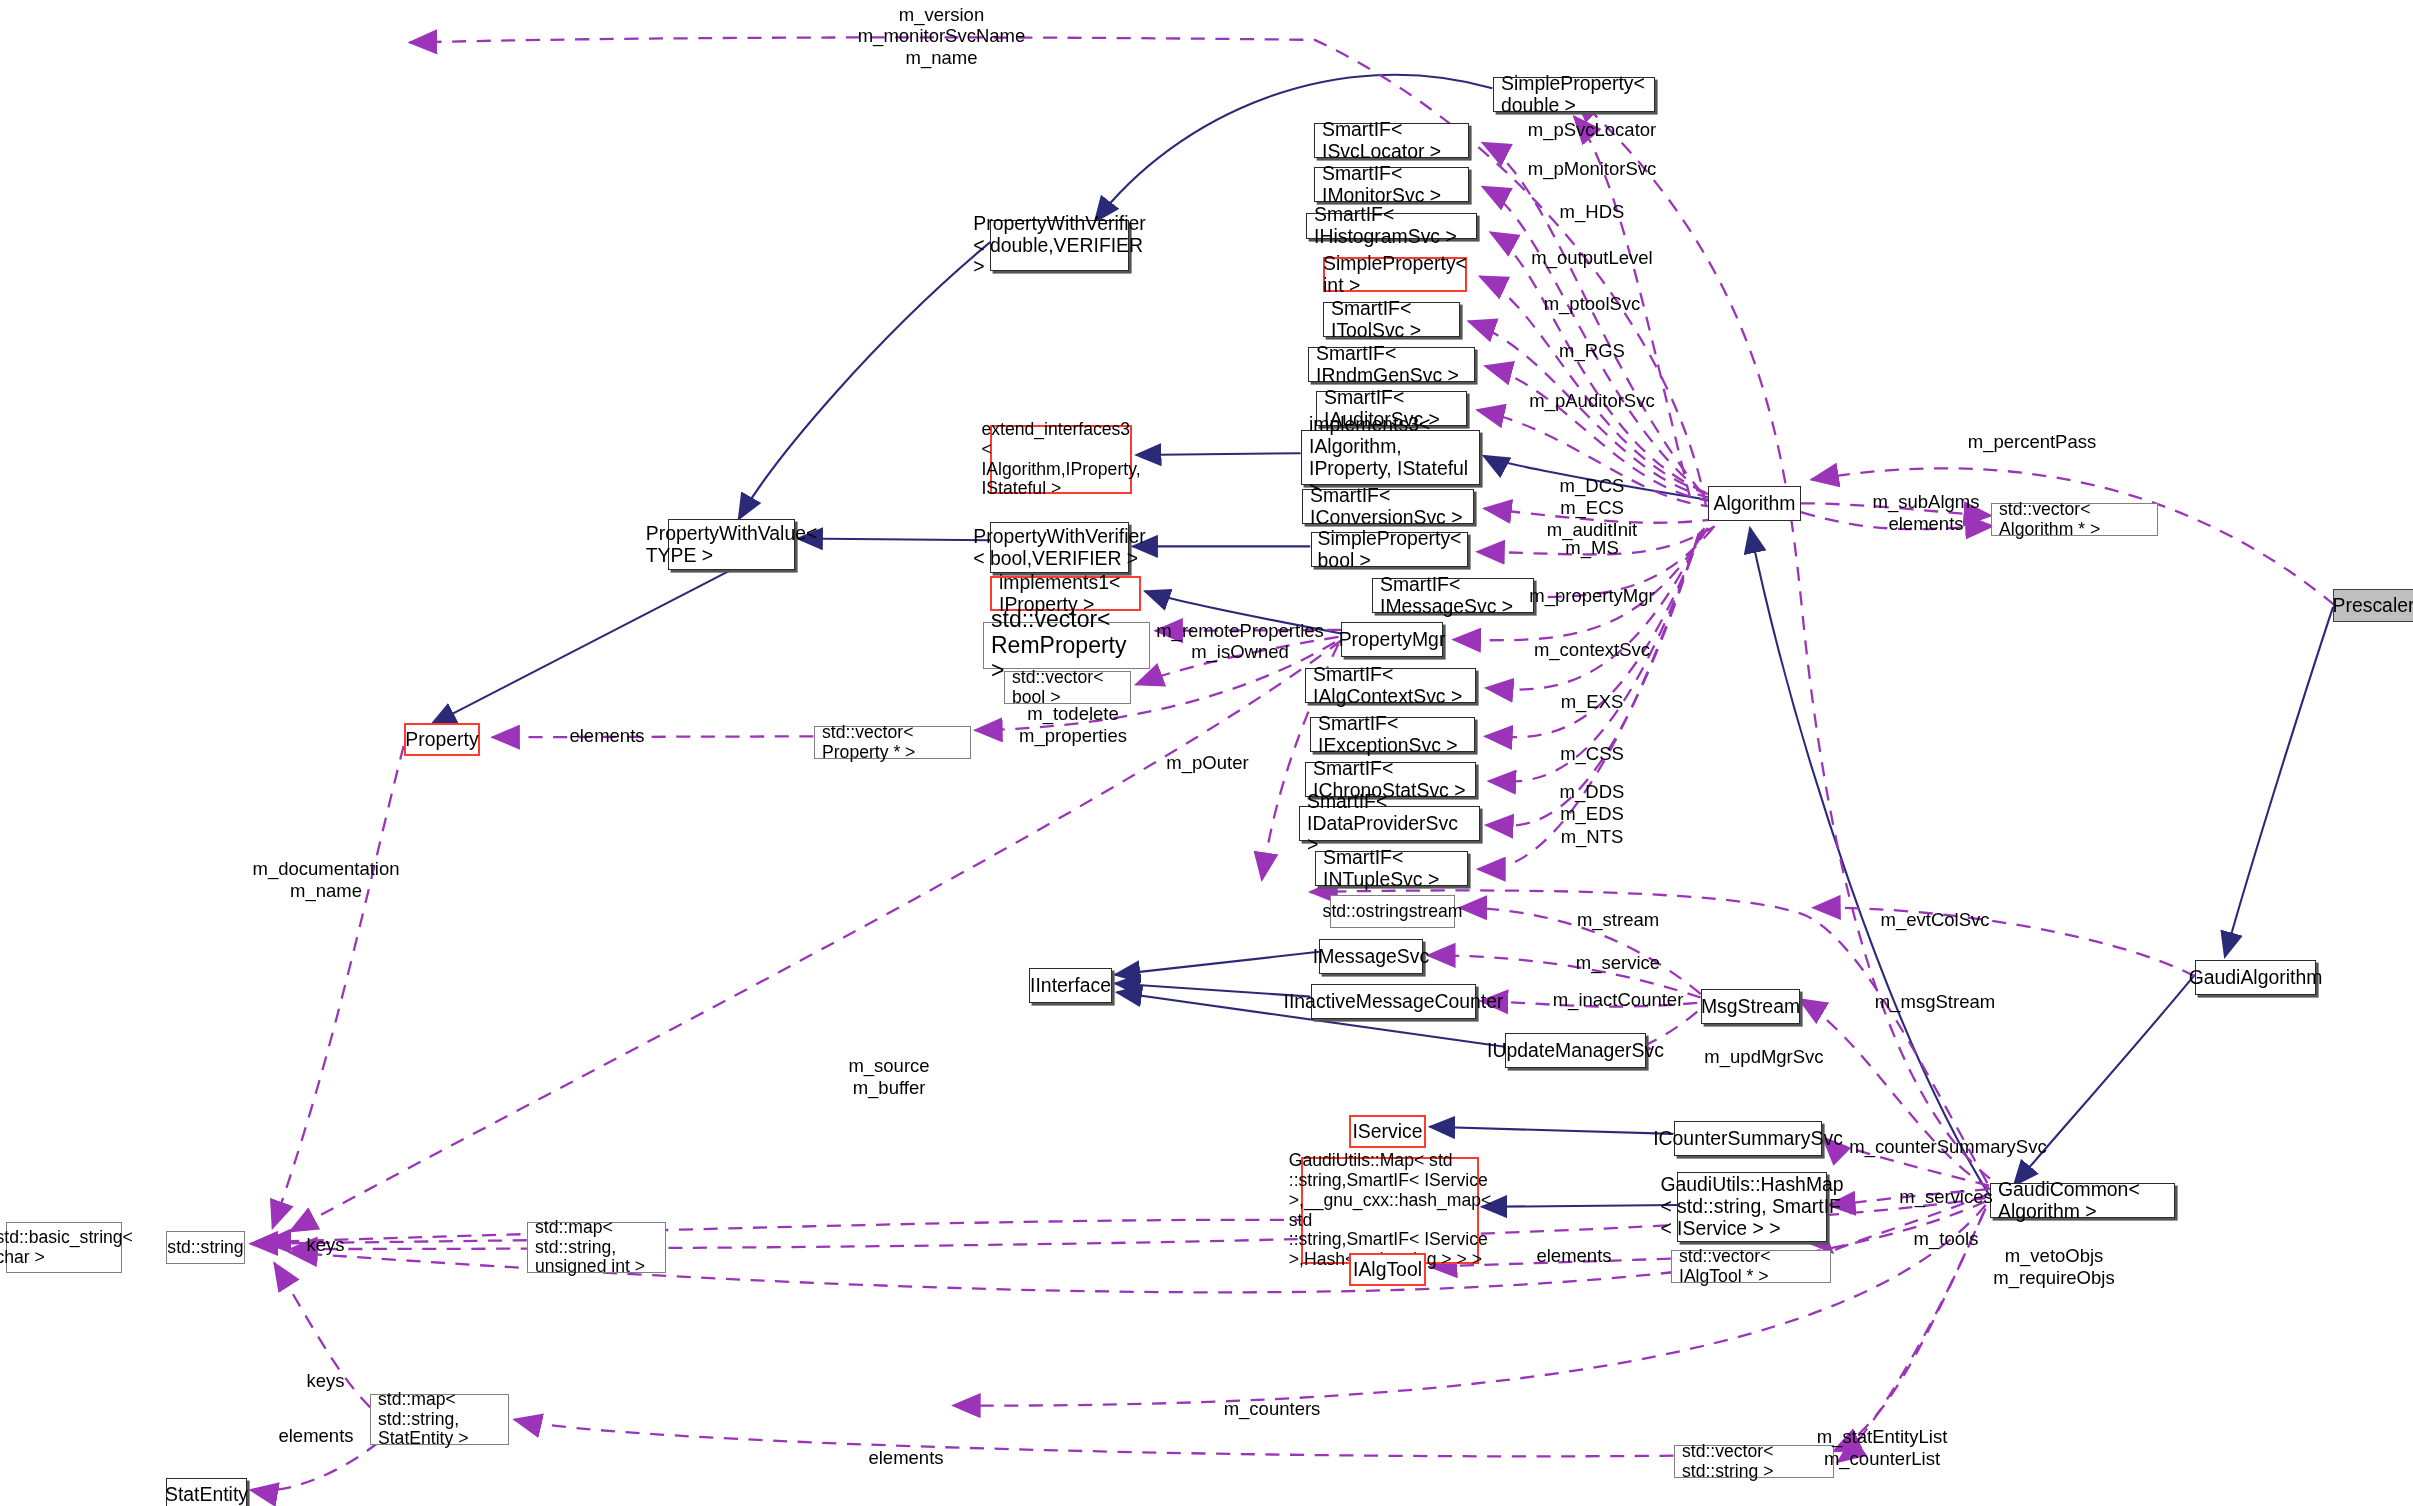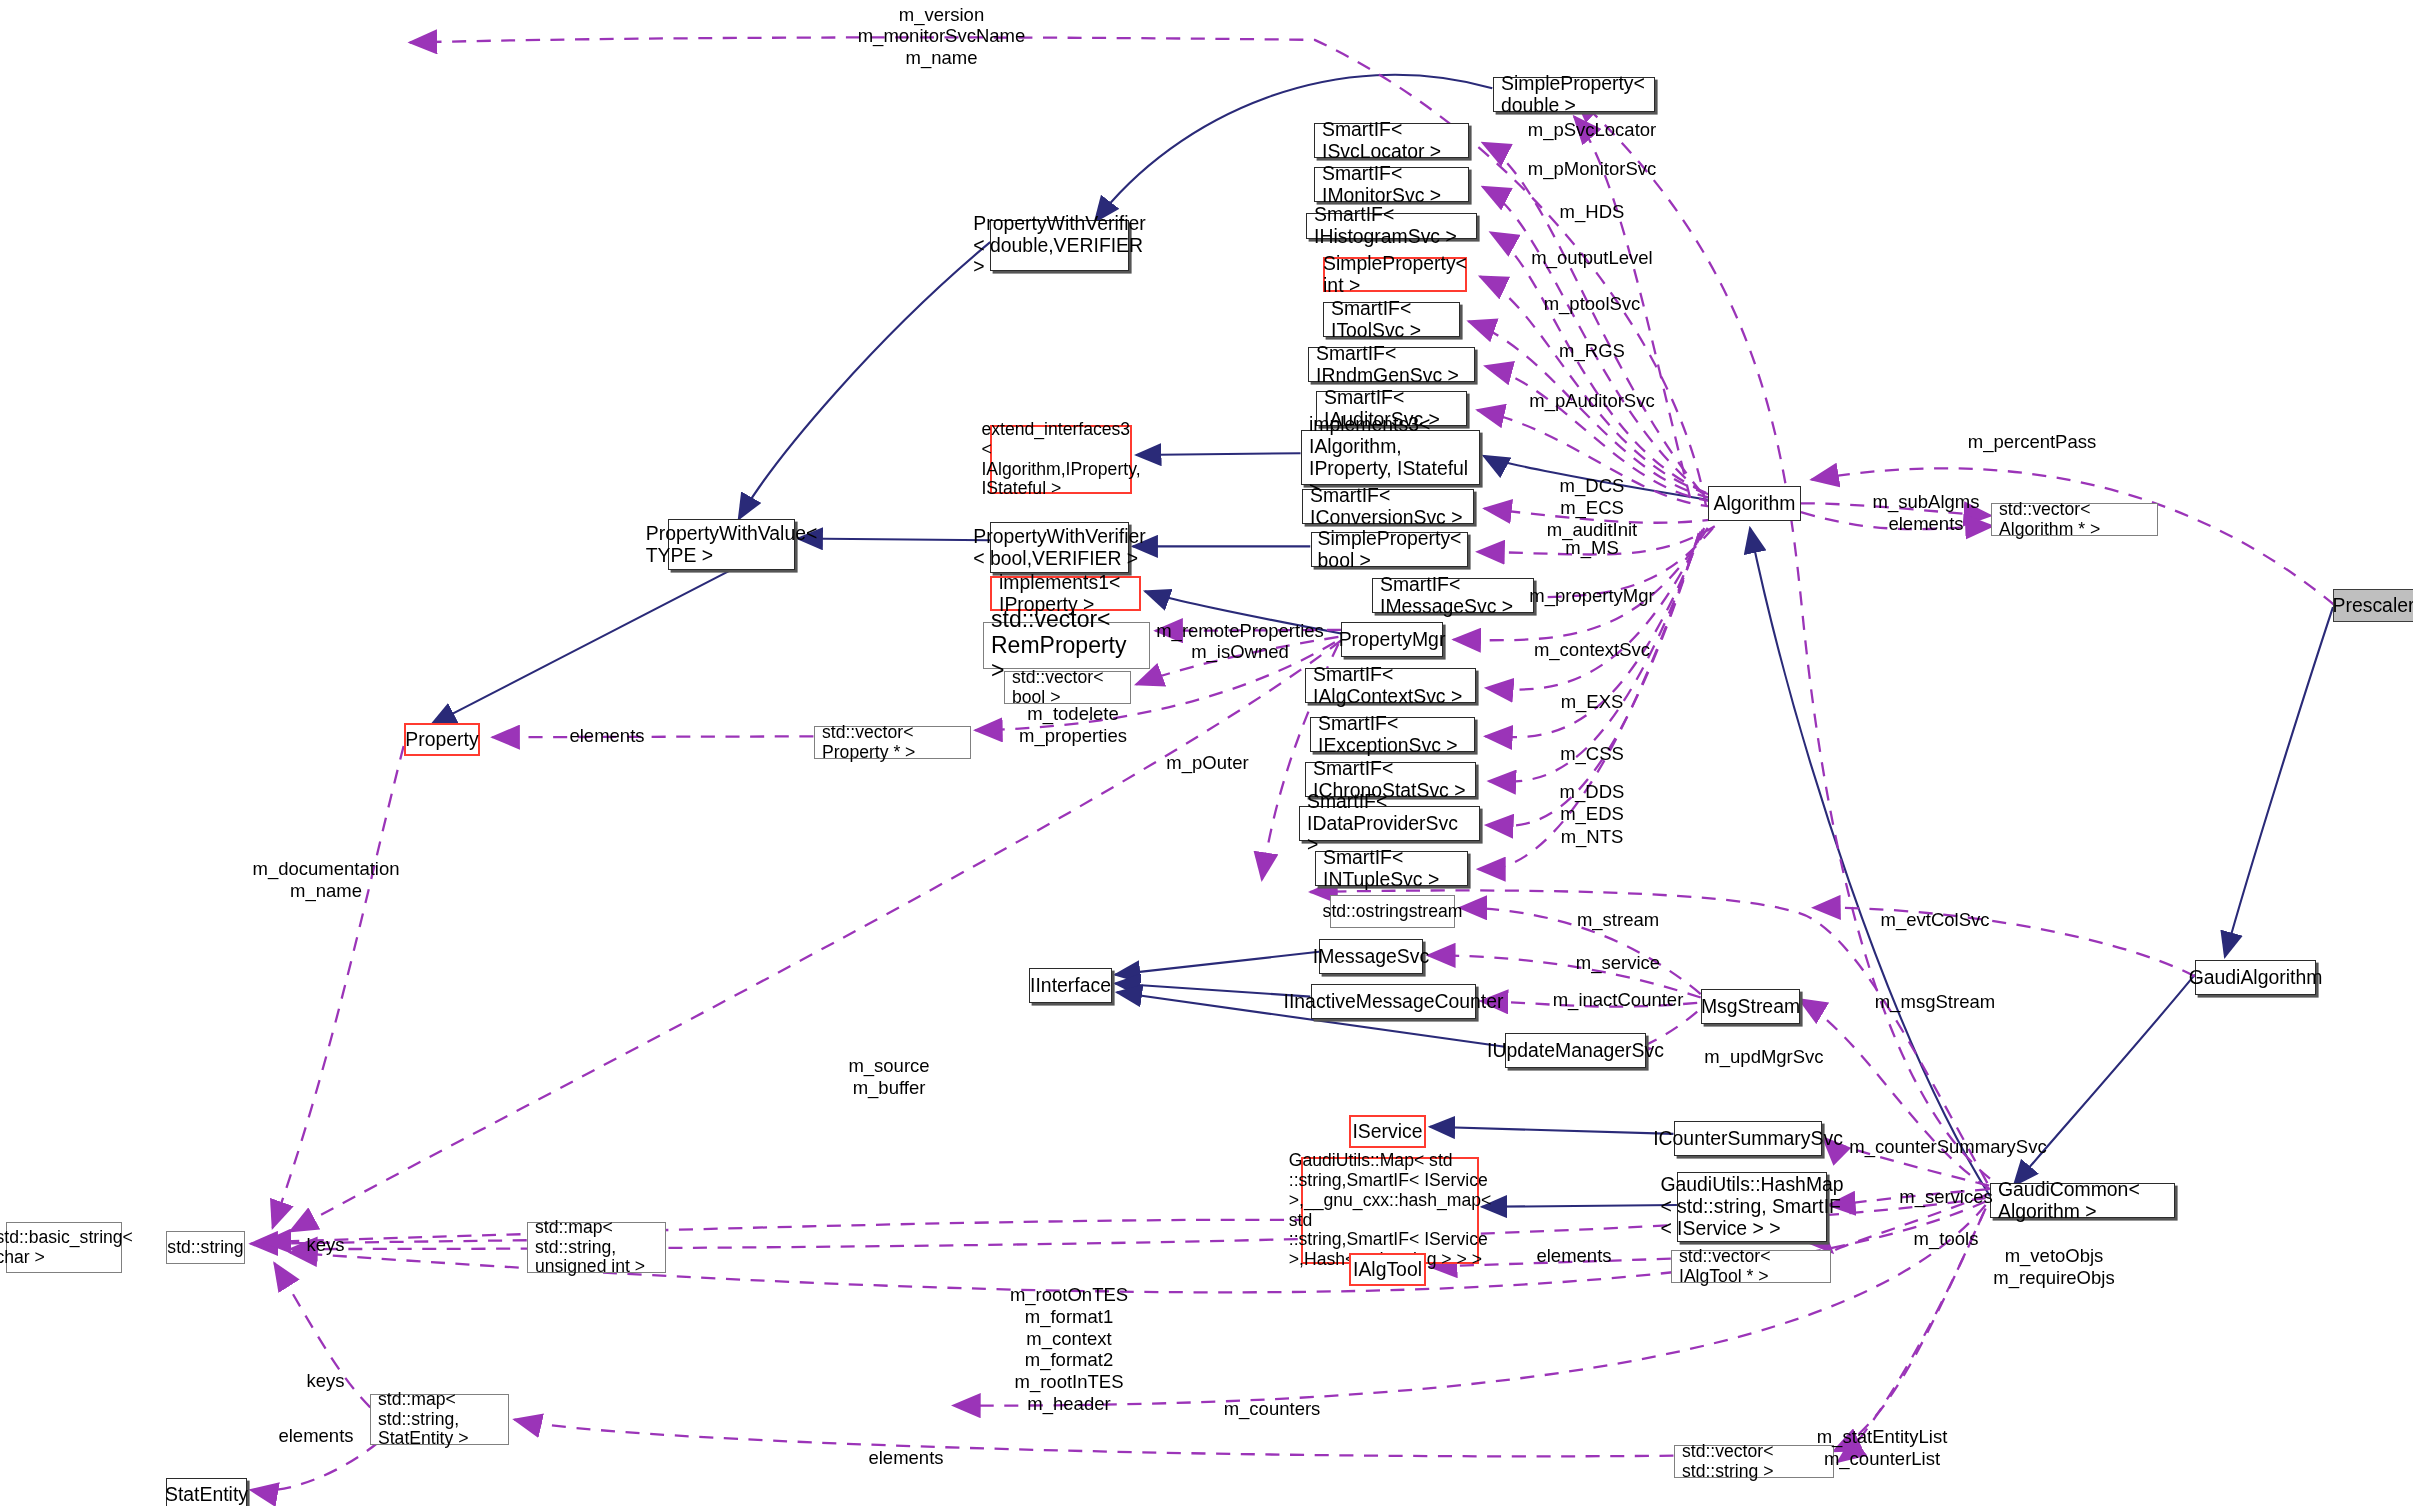--- a/index.html
+++ b/index.html
@@ -206,26 +206,20 @@
   <div class="lbl" style="left:1530px;top:909px;width:176px">m_stream</div>
   <div class="lbl" style="left:1530px;top:952px;width:176px">m_service</div>
   <div class="lbl" style="left:1530px;top:989px;width:176px">m_inactCounter</div>
   <div class="lbl" style="left:1838px;top:991px;width:194px">m_msgStream</div>
   <div class="lbl" style="left:1667px;top:1046px;width:194px">m_updMgrSvc</div>
   <div class="lbl" style="left:1838px;top:909px;width:194px">m_evtColSvc</div>
   <div class="lbl" style="left:1838px;top:1136px;width:220px">m_counterSummarySvc</div>
   <div class="lbl" style="left:1858px;top:1186px;width:176px">m_services</div>
   <div class="lbl" style="left:1858px;top:1228px;width:176px">m_tools</div>
   <div class="lbl" style="left:1486px;top:1245px;width:176px">elements</div>
-  <div class="lbl" style="left:968px;top:1284px;width:202px">m_rootOnTES
-m_format1
-m_context
-m_format2
-m_rootInTES
-m_header</div>
   <div class="lbl" style="left:1953px;top:1245px;width:202px">m_vetoObjs
 m_requireObjs</div>
   <div class="lbl" style="left:255px;top:1234px;width:141px">keys</div>
   <div class="lbl" style="left:255px;top:1370px;width:141px">keys</div>
   <div class="lbl" style="left:237px;top:1425px;width:158px">elements</div>
   <div class="lbl" style="left:1184px;top:1398px;width:176px">m_counters</div>
   <div class="lbl" style="left:1785px;top:1426px;width:194px">m_statEntityList
 m_counterList</div>
   <div class="lbl" style="left:818px;top:1447px;width:176px">elements</div>
 

